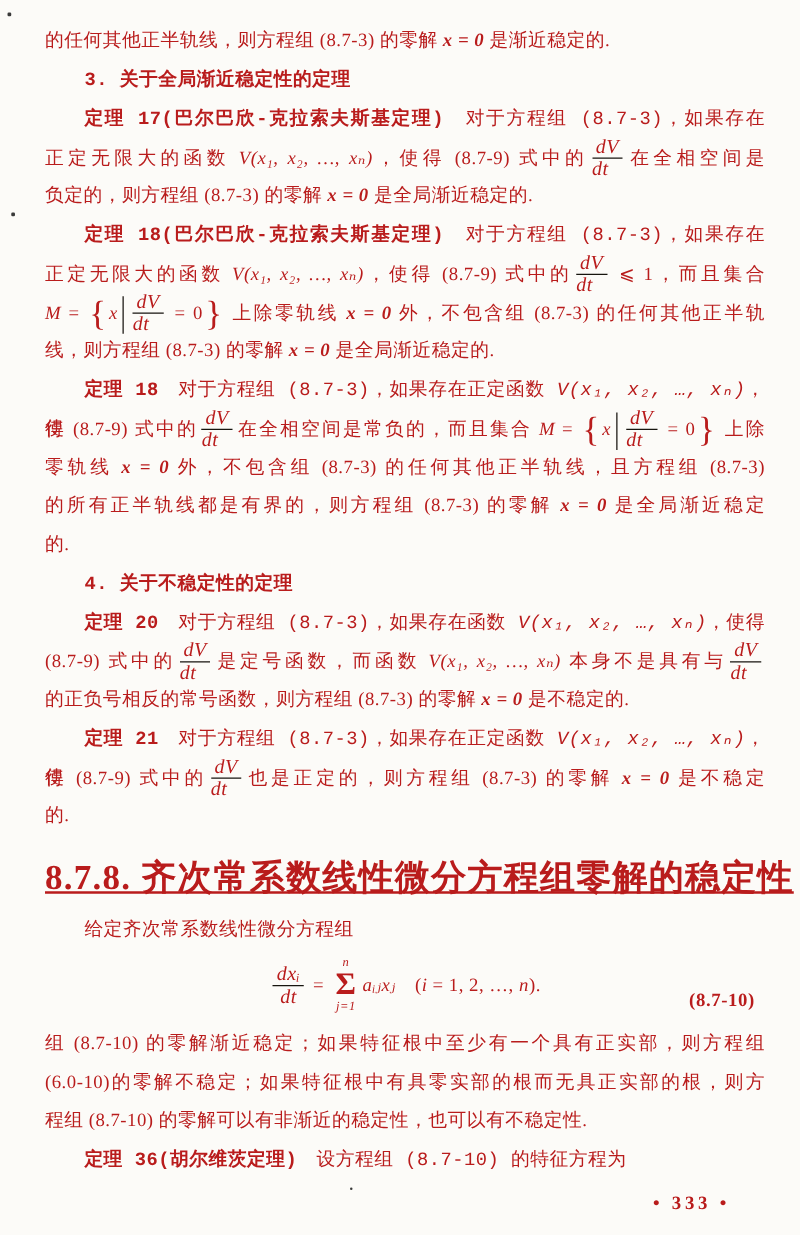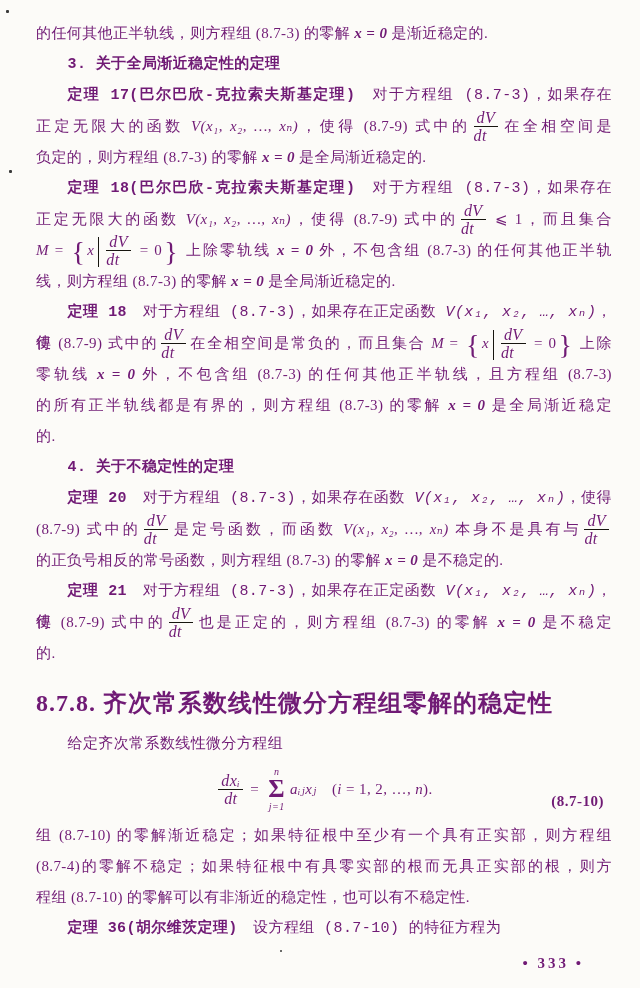--- a/index.html
+++ b/index.html
@@ -1,41 +1,42 @@
 <!DOCTYPE html>
 <html><head>
 <meta charset="utf-8">
 <style>
   html,body{margin:0;padding:0;background:#e8e6e2;}
   .page{
     position:relative;
     width:640px;height:988px;
     margin:0 auto;
     background:#fcfbf8;
-    color:#701a75;
+    color:#b91c1c;
     font-family:"Liberation Serif","DejaVu Serif","DejaVu Sans",serif;
     font-size:15px;
     box-sizing:border-box;
     padding:18px 28px 0 36px;
     overflow:hidden;
   }
   .speck{position:absolute;background:#3a3a3a;border-radius:1px;}
   .line{
     height:31px;line-height:31px;
     letter-spacing:0.4px;
     white-space:nowrap;
   }
   .fill{white-space:normal;text-align:justify;text-align-last:justify;}
   .indent{text-indent:2.1em;font-family:Liberation Mono, monospace;}
   .bold-line{font-weight:bold;}
   .heading{
     height:auto;line-height:28px;
-    font-size:24px;font-weight:bold;
+    font-size:28px;font-weight:bold;
     margin:20px 0 12px;letter-spacing:1px;
     white-space:nowrap;
+    text-decoration:underline;
   }
   .formula{
     position:relative;height:54px;line-height:54px;
     text-align:center;margin:2px 0 4px;white-space:nowrap;
   }
   .bd{font-weight:bold;}
   .it{font-style:italic;}
   .bi{font-weight:bold;font-style:italic;}
   .frac{
     display:inline-block;vertical-align:middle;
@@ -81,18 +82,18 @@
       <div class="line indent fill"><span class="bd">定理 20</span><span class="t">　对于方程组 (8.7-3)，如果存在函数 </span><span class="it">V(x₁, x₂, …, xₙ)</span><span class="t">，使得</span></div>
       <div class="line fill"><span class="t">(8.7-9) 式中的</span><span class="frac"><span class="num">dV</span><span class="den">dt</span></span><span class="t">是定号函数，而函数 </span><span class="it">V(x₁, x₂, …, xₙ)</span><span class="t"> 本身不是具有与</span><span class="frac"><span class="num">dV</span><span class="den">dt</span></span></div>
       <div class="line "><span class="t">的正负号相反的常号函数，则方程组 (8.7-3) 的零解 </span><span class="bi">x = 0</span><span class="t"> 是不稳定的.</span></div>
       <div class="line indent fill"><span class="bd">定理 21</span><span class="t">　对于方程组 (8.7-3)，如果存在正定函数 </span><span class="it">V(x₁, x₂, …, xₙ)</span><span class="t">，使</span></div>
       <div class="line fill"><span class="t">得 (8.7-9) 式中的</span><span class="frac"><span class="num">dV</span><span class="den">dt</span></span><span class="t">也是正定的，则方程组 (8.7-3) 的零解 </span><span class="bi">x = 0</span><span class="t"> 是不稳定</span></div>
       <div class="line "><span class="t">的.</span></div>
       <div class="line heading"><span class="bd">8.7.8. 齐次常系数线性微分方程组零解的稳定性</span></div>
       <div class="line indent"><span class="t">给定齐次常系数线性微分方程组</span></div>
       <div class="line formula"><span class="frac"><span class="num">dxᵢ</span><span class="den">dt</span></span><span class="t"> = </span><span class="sum"><span class="lim">n</span><span class="sig">Σ</span><span class="lim">j=1</span></span><span class="it">aᵢⱼxⱼ</span><span class="t">　(</span><span class="it">i</span><span class="t"> = 1, 2, …, </span><span class="it">n</span><span class="t">).</span><span class="eqno">(8.7-10)</span></div>
       <div class="line fill"><span class="t">组 (8.7-10) 的零解渐近稳定；如果特征根中至少有一个具有正实部，则方程组</span></div>
-      <div class="line fill"><span class="t">(8.7-4)的零解不稳定；如果特征根中有具零实部的根而无具正实部的根，则方</span></div>
+      <div class="line fill"><span class="t">(6.0-10)的零解不稳定；如果特征根中有具零实部的根而无具正实部的根，则方</span></div>
       <div class="line "><span class="t">程组 (8.7-10) 的零解可以有非渐近的稳定性，也可以有不稳定性.</span></div>
       <div class="line indent"><span class="bd">定理 36(胡尔维茨定理)</span><span class="t">　设方程组 (8.7-10) 的特征方程为</span></div>
     </div>
   <div class="pageno">• 333 •</div>
 </div>
 
 </body></html>

